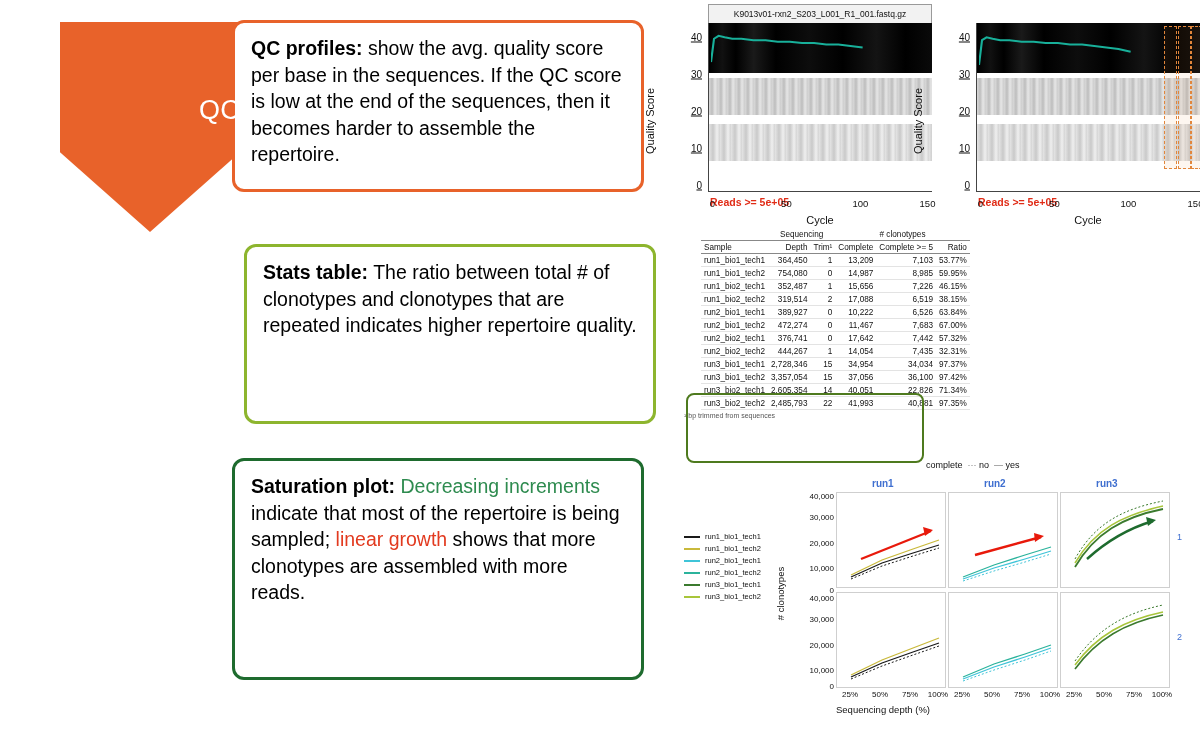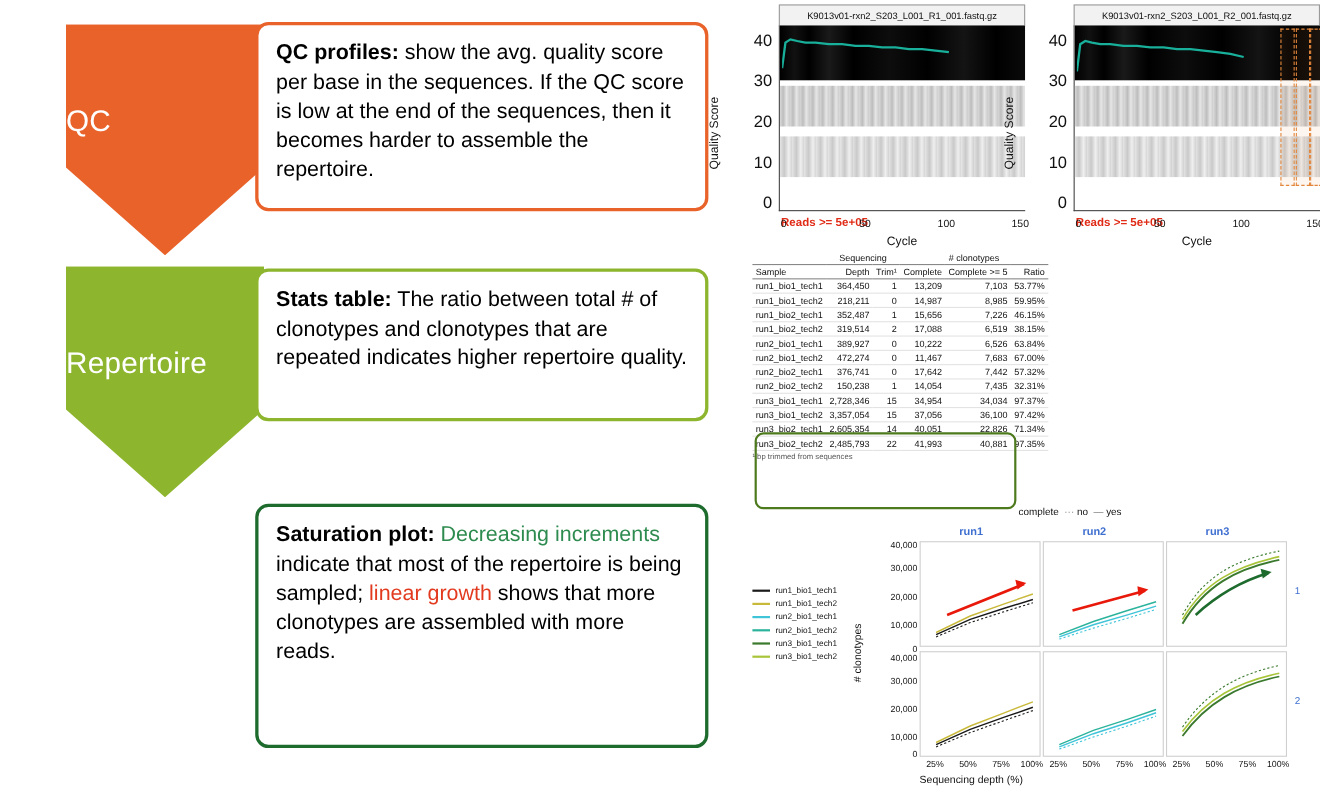--- a/index.html
+++ b/index.html
@@ -22,21 +22,21 @@
     top: 10px;
     width: 180px;
     height: 710px;
   }
   .chevron {
     position: absolute;
     left: 0;
     width: 180px;
     display: flex;
     align-items: center;
-    justify-content: flex-start;
+    justify-content: flex-end;
   }
   .chevron .chev-shape {
     position: absolute;
     inset: 0;
     clip-path: polygon(0 0, 100% 0, 100% 62%, 50% 100%, 0 62%);
   }
   .chevron .chev-label {
     position: relative;
     color: #ffffff;
     font-size: 27px;
@@ -57,21 +57,21 @@
     border-style: solid;
     background: #ffffff;
     box-sizing: border-box;
     padding: 12px 16px 14px 16px;
     font-size: 19.5px;
     line-height: 1.36;
     color: #000000;
   }
   .callout b { font-weight: bold; }
   #callout-qc { left: 232px; top: 20px; width: 412px; height: 172px; border-color: #E8622A; }
-  #callout-rep { left: 232px; top: 244px; width: 412px; height: 139px; border-color: #8DB52E; }
+  #callout-rep { left: 244px; top: 244px; width: 412px; height: 180px; border-color: #8DB52E; }
   #callout-sat { left: 232px; top: 458px; width: 412px; height: 222px; border-color: #1E6B2E; }
   .green-text { color: #2E8B4F; }
   .red-text { color: #E23A1F; }
 
   
   .right {
     position: absolute;
     left: 676px;
     top: 0;
     width: 524px;
@@ -104,28 +104,28 @@
   }
   .fq-reads {
     position: absolute; left: 34px; bottom: 18px;
     color: #e02b16; font-size: 10.5px; font-weight: bold;
   }
   .fq-ylabel {
     position: absolute; left: -26px; top: 50%; width: 120px; margin-left: -60px;
     transform: rotate(-90deg); text-align: center; font-size: 11px; color: #111;
   }
   .fq-yticks { position: absolute; left: 0; top: 19px; bottom: 34px; width: 30px; }
-  .fq-ytick { position: absolute; right: 4px; font-size: 15px; color: #111; transform: translateY(-50%); }
+  .fq-ytick { position: absolute; right: 4px; font-size: 10px; color: #111; transform: translateY(-50%); text-decoration: underline; }
   .fq-xticks { position: absolute; left: 32px; right: 0; bottom: 16px; height: 12px; }
   .fq-xtick { position: absolute; font-size: 9.5px; color: #111; transform: translateX(-50%); }
   .fq-xlabel { position: absolute; left: 32px; right: 0; bottom: 0; text-align: center; font-size: 11px; color: #111; }
 
   
   .stats-wrap { position: absolute; top: 228px; left: 8px; width: 240px; }
-  table.stats { border-collapse: collapse; font-size: 8.2px; color: #111; width: 228px; }
+  table.stats { border-collapse: collapse; font-size: 8.2px; color: #111; width: 228px; margin-left: 17px; }
   table.stats th, table.stats td { padding: 1.5px 3px; white-space: nowrap; }
   table.stats thead tr.grp th { font-weight: normal; text-align: center; border-bottom: 1px solid #888; font-size: 8.2px; }
   table.stats thead tr.hdr th { font-weight: normal; border-bottom: 1px solid #888; text-align: right; }
   table.stats thead tr.hdr th.l { text-align: left; }
   table.stats tbody td { border-bottom: 1px solid #e3e3e3; text-align: right; }
   table.stats tbody td.l { text-align: left; }
   .stats-highlight {
     position: absolute;
     left: 2px; top: 165px; width: 234px; height: 66px;
     border: 2px solid #4E7A1E; border-radius: 8px; pointer-events: none;
@@ -159,24 +159,20 @@
   .sat-legend .swatch { width: 16px; height: 2px; margin-right: 5px; }
 </style>
 </head>
 <body>
 
 <div class="chevron-col">
   <div class="chevron" id="chev-qc">
     <div class="chev-shape" style="background:#E8622A"></div>
     <div class="chev-label">QC</div>
   </div>
-  <div class="chevron" id="chev-rep">
-    <div class="chev-shape" style="background:#8DB52E"></div>
-    <div class="chev-label">Repertoire</div>
-  </div>
 </div>
 
 <div class="callout" id="callout-qc">
   <b>QC profiles:</b><span> show the avg. quality score per base in the sequences. If the QC score is low at the end of the sequences, then it becomes harder to assemble the repertoire.</span>
 </div>
 
 <div class="callout" id="callout-rep">
   <b>Stats table:</b><span> The ratio between total # of clonotypes and clonotypes that are repeated indicates higher repertoire quality.</span>
 </div>
 
@@ -210,21 +206,20 @@
       <div class="fq-xticks">
         <div class="fq-xtick" style="left:2%">0</div>
         <div class="fq-xtick" style="left:35%">50</div>
         <div class="fq-xtick" style="left:68%">100</div>
         <div class="fq-xtick" style="left:98%">150</div>
       </div>
       <div class="fq-xlabel">Cycle</div>
     </div>
 
     <div class="fq-panel right">
-      <div class="fq-title">K9013v01-rxn2_S203_L001_R2_001.fastq.gz</div>
       <div class="fq-yticks">
         <div class="fq-ytick" style="top:8%">40</div>
         <div class="fq-ytick" style="top:30%">30</div>
         <div class="fq-ytick" style="top:52%">20</div>
         <div class="fq-ytick" style="top:74%">10</div>
         <div class="fq-ytick" style="top:96%">0</div>
       </div>
       <div class="fq-ylabel">Quality Score</div>
       <div class="fq-plot">
         <div class="fq-band dark"></div>
@@ -269,21 +264,21 @@
           <tr>
             <td class="l">run1_bio1_tech1</td>
             <td>364,450</td>
             <td>1</td>
             <td>13,209</td>
             <td>7,103</td>
             <td>53.77%</td>
           </tr>
           <tr>
             <td class="l">run1_bio1_tech2</td>
-            <td>218,211</td>
+            <td>754,080</td>
             <td>0</td>
             <td>14,987</td>
             <td>8,985</td>
             <td>59.95%</td>
           </tr>
           <tr>
             <td class="l">run1_bio2_tech1</td>
             <td>352,487</td>
             <td>1</td>
             <td>15,656</td>
@@ -317,21 +312,21 @@
           <tr>
             <td class="l">run2_bio2_tech1</td>
             <td>376,741</td>
             <td>0</td>
             <td>17,642</td>
             <td>7,442</td>
             <td>57.32%</td>
           </tr>
           <tr>
             <td class="l">run2_bio2_tech2</td>
-            <td>150,238</td>
+            <td>444,267</td>
             <td>1</td>
             <td>14,054</td>
             <td>7,435</td>
             <td>32.31%</td>
           </tr>
           <tr>
             <td class="l">run3_bio1_tech1</td>
             <td>2,728,346</td>
             <td>15</td>
             <td>34,954</td>

